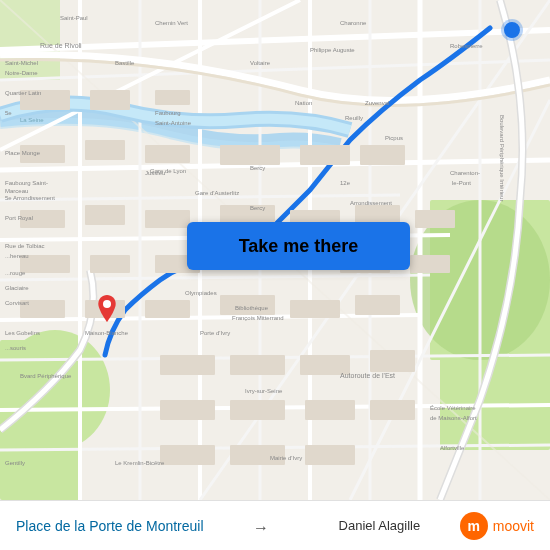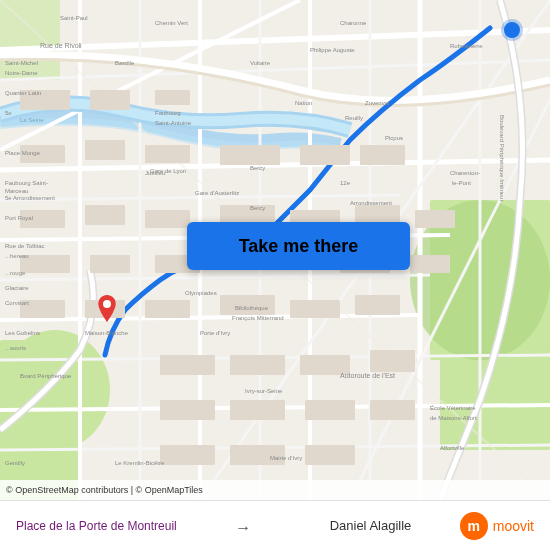--- a/index.html
+++ b/index.html
@@ -108,22 +108,22 @@
       background: white;
       display: flex;
       align-items: center;
       justify-content: space-between;
       padding: 0 16px;
       border-top: 1px solid #e0e0e0;
       z-index: 20;
     }
 
     .route-from {
-      font-size: 12px;
-      color: #701a75;
+      font-size: 14px;
+      color: #0369a1;
       font-weight: 500;
     }
 
     .route-arrow {
       font-size: 16px;
       color: #555;
       margin: 0 10px;
     }
 
     .route-to {
@@ -338,23 +338,20 @@
 
   <div class="map-pin-red">
     <svg viewBox="0 0 24 30" xmlns="http://www.w3.org/2000/svg">
       <path d="M12 0C7.2 0 3.3 3.9 3.3 8.7c0 6.5 8.7 18.3 8.7 18.3S20.7 15.2 20.7 8.7C20.7 3.9 16.8 0 12 0z" fill="#e53935"></path>
       <circle cx="12" cy="9" r="4" fill="white"></circle>
     </svg>
   </div>
 
   <button id="take-me-there-btn">Take me there</button>
 
-  <div id="attribution">
-    <span>© OpenStreetMap contributors | © OpenMapTiles</span>
-  </div>
 </div>
 
 <div id="bottom-bar">
   <span class="route-from">Place de la Porte de Montreuil</span>
   <span class="route-arrow">→</span>
   <span class="route-to">Daniel Alagille</span>
   <div class="moovit-logo">
     <div class="moovit-icon">
       <span>m</span>
     </div>

